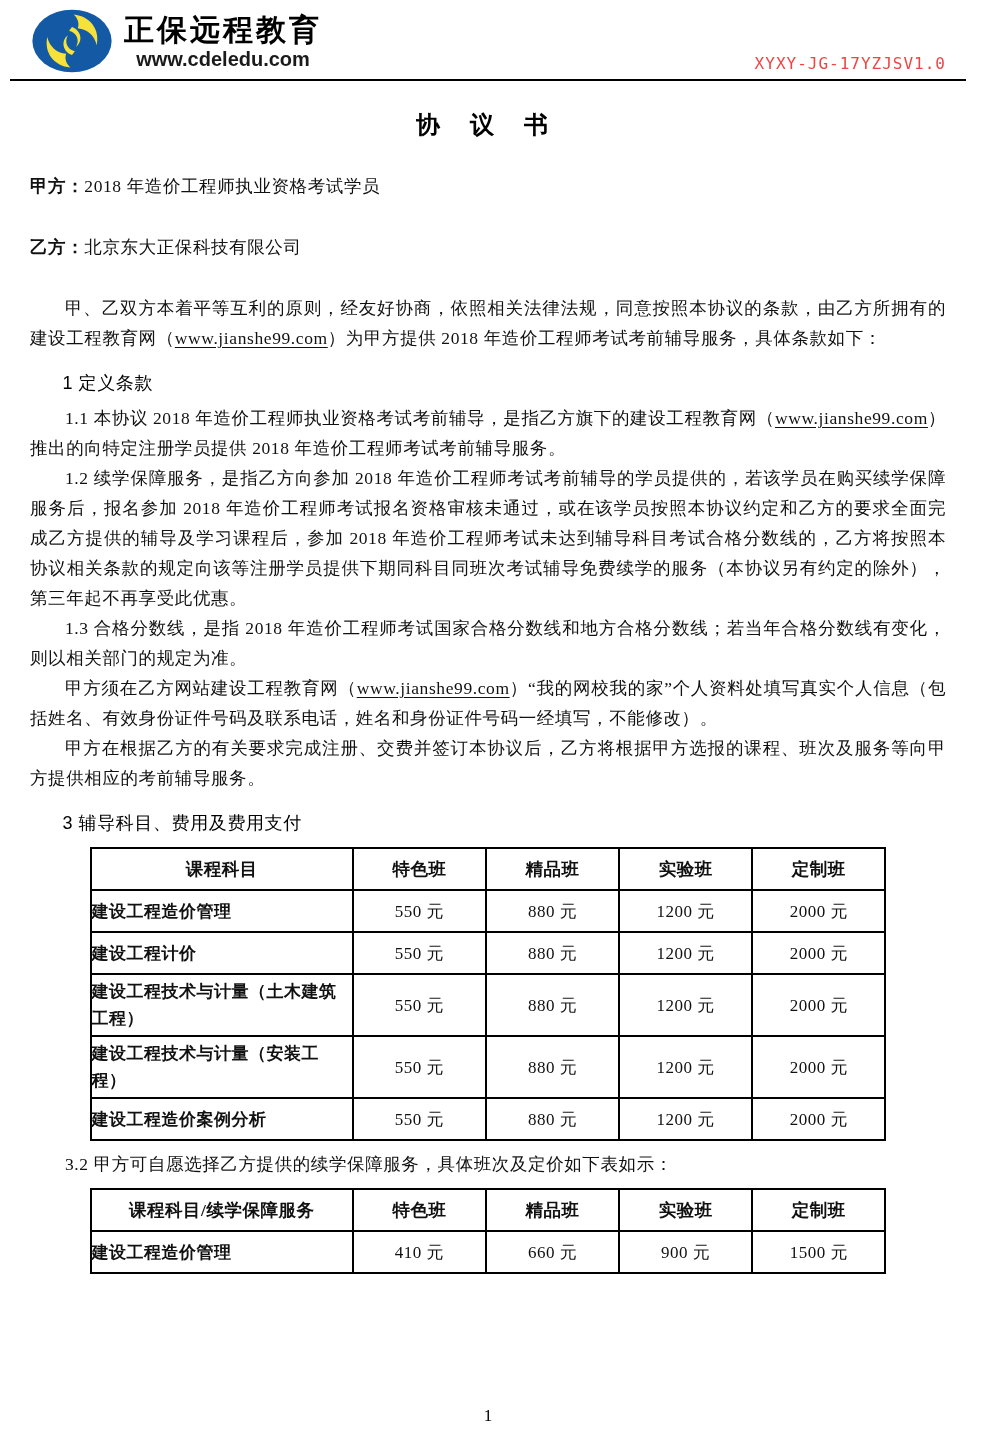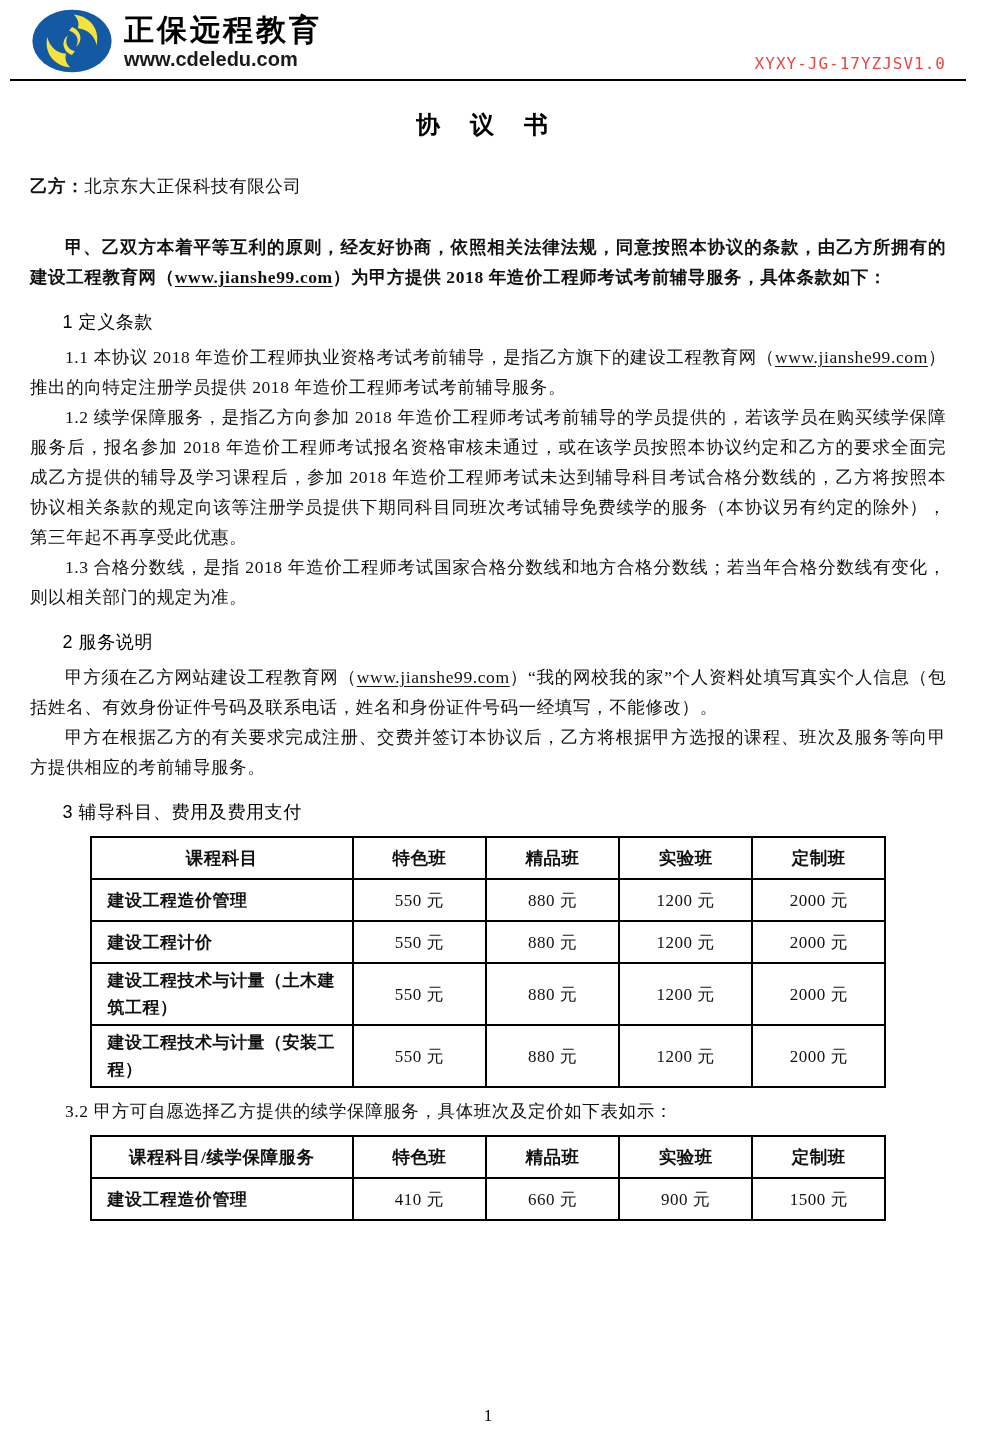--- a/index.html
+++ b/index.html
@@ -16,53 +16,53 @@
   .header-row{display:flex;justify-content:space-between;align-items:flex-end;}
   .brand{display:flex;align-items:center;gap:10px;}
   .logo-svg{display:block;}
   .brand-text{display:flex;flex-direction:column;line-height:1.1;}
   .brand-name{
     font-family:"Liberation Sans","DejaVu Sans",sans-serif;
     font-weight:bold;font-size:30px;letter-spacing:3px;color:#000;
   }
   .brand-site{
     font-family:"Liberation Sans","DejaVu Sans",sans-serif;
-    font-weight:bold;font-size:20px;color:#1a1a1a;margin-top:2px;
+    font-weight:bold;font-size:20px;color:#1a1a1a;margin-top:2px;text-align:center;
   }
   .doc-code{
     font-family:"DejaVu Sans Mono","Liberation Mono",monospace;
     font-size:16px;color:#ef4444;padding-bottom:1px;letter-spacing:1px;
   }
   .header-rule{border:none;border-top:2px solid #000;margin:5px -20px 0;}
 
   
   .doc-title{
     text-align:center;font-size:24px;font-weight:bold;color:#000;
     letter-spacing:12px;margin:28px 0 30px;
   }
 
   
   p{margin:0;font-size:17.5px;line-height:30px;text-align:justify;letter-spacing:0.6px;}
   .indent{text-indent:2em;}
   .party{margin-bottom:31px;}
   .party .lbl{font-weight:bold;font-family:"Liberation Sans","DejaVu Sans",sans-serif;}
-  .intro{margin-top:23px;margin-bottom:1px;font-weight:bold;}
+  .intro{margin-top:23px;margin-bottom:1px;}
   .sec-heading{
     font-size:18px;font-weight:normal;color:#000;
     font-family:"Liberation Sans","DejaVu Sans",sans-serif;
     margin:15px 0 5px;text-indent:1.8em;letter-spacing:0.6px;line-height:30px;
   }
   .link{text-decoration:underline;text-underline-offset:3px;color:#111;cursor:pointer;}
 
   
   table{
     border-collapse:collapse;width:87%;margin:9px auto 4px;table-layout:fixed;
   }
   col.c-subj{width:33%;}
-  th,td{border:2px solid #000;padding:3px 16px;font-size:17px;height:34px;letter-spacing:0.5px;}
+  th,td{border:2px solid #000;padding:3px 0;font-size:17px;height:34px;letter-spacing:0.5px;}
   th{
     font-weight:bold;text-align:center;
     font-family:"Liberation Serif","DejaVu Serif",serif;font-size:17.5px;
   }
   td.subj{
     font-weight:bold;text-align:left;line-height:27px;
     font-family:"Liberation Sans","DejaVu Sans",sans-serif;
   }
   td.val{text-align:center;}
 
@@ -94,30 +94,30 @@
         <span class="brand-name">正保远程教育</span>
         <span class="brand-site">www.cdeledu.com</span>
       </div>
     </div>
     <div class="doc-code">XYXY-JG-17YZJSV1.0</div>
   </div>
   <hr class="header-rule">
 
   <div class="doc-title">协 议 书</div>
 
+  <p class="party"><span class="lbl">甲方：</span><span>2018 年造价工程师执业资格考试学员</span></p>
   <p class="party"><span class="lbl">乙方：</span><span>北京东大正保科技有限公司</span></p>
 
   <p class="indent intro"><span>甲、乙双方本着平等互利的原则，经友好协商，依照相关法律法规，同意按照本协议的条款，由乙方所拥有的建设工程教育网（</span><span class="link">www.jianshe99.com</span><span>）为甲方提供 2018 年造价工程师考试考前辅导服务，具体条款如下：</span></p>
 
   <div class="sec-heading">1 定义条款</div>
   <p class="indent"><span>1.1 本协议 2018 年造价工程师执业资格考试考前辅导，是指乙方旗下的建设工程教育网（</span><span class="link">www.jianshe99.com</span><span>）推出的向特定注册学员提供 2018 年造价工程师考试考前辅导服务。</span></p>
   <p class="indent">1.2 续学保障服务，是指乙方向参加 2018 年造价工程师考试考前辅导的学员提供的，若该学员在购买续学保障服务后，报名参加 2018 年造价工程师考试报名资格审核未通过，或在该学员按照本协议约定和乙方的要求全面完成乙方提供的辅导及学习课程后，参加 2018 年造价工程师考试未达到辅导科目考试合格分数线的，乙方将按照本协议相关条款的规定向该等注册学员提供下期同科目同班次考试辅导免费续学的服务（本协议另有约定的除外），第三年起不再享受此优惠。</p>
   <p class="indent">1.3 合格分数线，是指 2018 年造价工程师考试国家合格分数线和地方合格分数线；若当年合格分数线有变化，则以相关部门的规定为准。</p>
 
-  <div class="sec-heading">2 服务说明</div>
   <p class="indent"><span>甲方须在乙方网站建设工程教育网（</span><span class="link">www.jianshe99.com</span><span>）“我的网校我的家”个人资料处填写真实个人信息（包括姓名、有效身份证件号码及联系电话，姓名和身份证件号码一经填写，不能修改）。</span></p>
   <p class="indent">甲方在根据乙方的有关要求完成注册、交费并签订本协议后，乙方将根据甲方选报的课程、班次及服务等向甲方提供相应的考前辅导服务。</p>
 
   <div class="sec-heading">3 辅导科目、费用及费用支付</div>
 
   <table>
     <colgroup>
         <col class="c-subj">
         <col>
         <col>
@@ -155,20 +155,27 @@
         <td class="val">1200 元</td>
         <td class="val">2000 元</td>
       </tr>
       <tr>
         <td class="subj">建设工程技术与计量（安装工程）</td>
         <td class="val">550 元</td>
         <td class="val">880 元</td>
         <td class="val">1200 元</td>
         <td class="val">2000 元</td>
       </tr>
+      <tr>
+        <td class="subj">建设工程造价案例分析</td>
+        <td class="val">550 元</td>
+        <td class="val">880 元</td>
+        <td class="val">1200 元</td>
+        <td class="val">2000 元</td>
+      </tr>
     </tbody>
   </table>
 
   <p class="indent clause-32">3.2 甲方可自愿选择乙方提供的续学保障服务，具体班次及定价如下表如示：</p>
 
   <table>
     <colgroup>
         <col class="c-subj">
         <col>
         <col>

